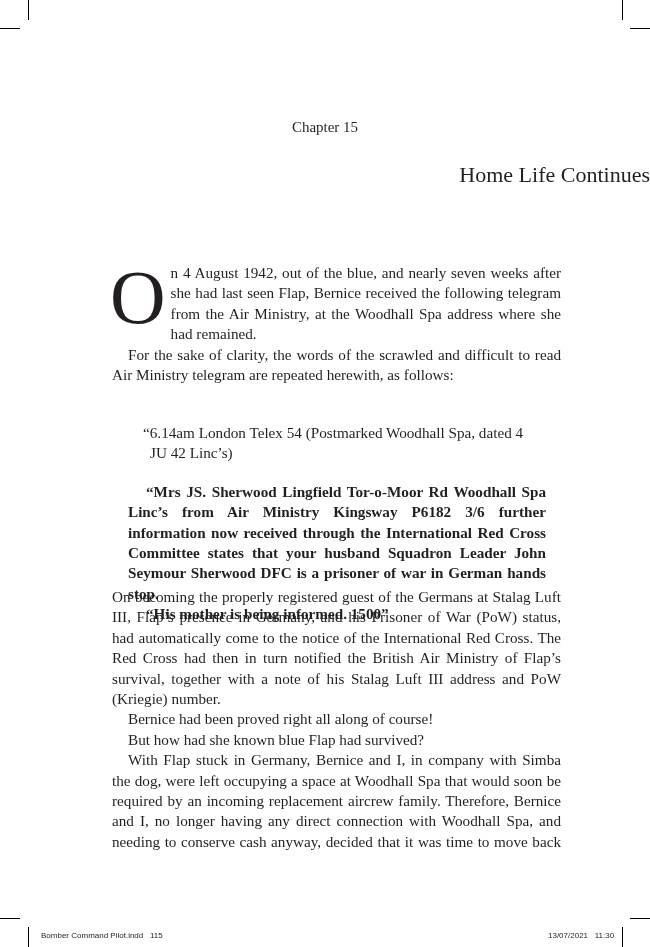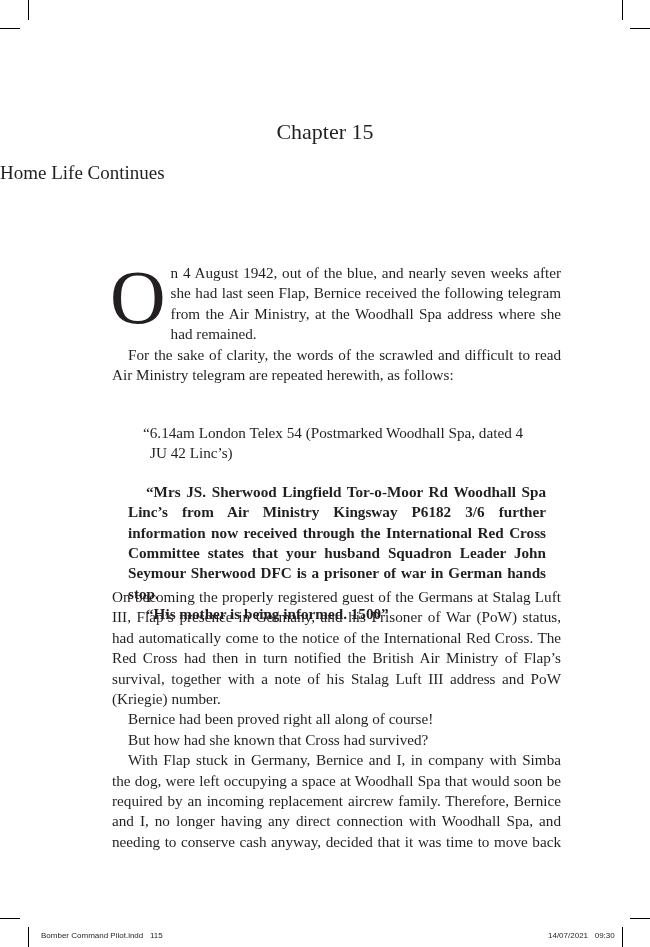--- a/index.html
+++ b/index.html
@@ -1,20 +1,20 @@
 <!DOCTYPE html>
 <html><head>
 <meta charset="utf-8">
 <style>
   html, body { margin: 0; padding: 0; background: #ffffff; }
   body { width: 650px; height: 947px; position: relative; overflow: hidden; color: #231f20; }
   .serif { font-family: "Liberation Serif", "DejaVu Serif", serif; }
   .crop { position: absolute; background: #000; }
-  .chapter-num { position: absolute; left: 0; right: 0; top: 119px; text-align: center; font-size: 22px; }
-  .chapter-title { position: absolute; left: 0; right: 0; top: 162px; text-align: left; font-size: 19px; }
+  .chapter-num { position: absolute; left: 0; right: 0; top: 119px; text-align: center; font-size: 15px; }
+  .chapter-title { position: absolute; left: 0; right: 0; top: 162px; text-align: right; font-size: 22px; }
   .body-block { position: absolute; left: 112px; width: 449px; font-size: 15.2px; line-height: 20.4px; }
   .p { margin: 0; text-align: justify; }
   .ind { text-indent: 16px; }
   .dropcap { float: left; font-size: 77px; line-height: 60px; margin: 4px 5px 0 -2px; height: 60px; }
   .quote { position: absolute; left: 128px; width: 418px; font-size: 15.2px; line-height: 20.4px; }
   .q-first { margin: 18px; text-indent: -7px; padding-left: 4px; }
   .q-p { margin: 0; text-align: justify; }
   .q-ind { text-indent: 18px; font-weight: bold; }
   .slug { position: absolute; font-family: "Liberation Sans", "DejaVu Sans", sans-serif; font-size: 8px; color: #231f20; top: 931px; }
 </style>
@@ -40,18 +40,18 @@
 
 <div class="quote" style="top:405px;">
   <p class="q-first">“6.14am London Telex 54 (Postmarked Woodhall Spa, dated 4 JU 42 Linc’s)</p>
   <p class="q-p q-ind">“Mrs JS. Sherwood Lingfield Tor-o-Moor Rd Woodhall Spa Linc’s from Air Ministry Kingsway P6182 3/6 further information now received through the International Red Cross Committee states that your husband Squadron Leader John Seymour Sherwood DFC is a prisoner of war in German hands stop.</p>
   <p class="q-p q-ind">“His mother is being informed. 1500”</p>
 </div>
 
 <div class="body-block" style="top:587px;">
   <p class="p">On becoming the properly registered guest of the Germans at Stalag Luft III, Flap’s presence in Germany, and his Prisoner of War (PoW) status, had automatically come to the notice of the International Red Cross. The Red Cross had then in turn notified the British Air Ministry of Flap’s survival, together with a note of his Stalag Luft III address and PoW (Kriegie) number.</p>
   <p class="p ind">Bernice had been proved right all along of course!</p>
-  <p class="p ind">But how had she known that Cross had survived?</p>
+  <p class="p ind">But how had she known blue Flap had survived?</p>
   <p class="p ind" style="text-align-last: justify;">With Flap stuck in Germany, Bernice and I, in company with Simba the dog, were left occupying a space at Woodhall Spa that would soon be required by an incoming replacement aircrew family. Therefore, Bernice and I, no longer having any direct connection with Woodhall Spa, and needing to conserve cash anyway, decided that it was time to move back</p>
 </div>
 
 <div class="slug" style="left:41px; white-space:pre;">Bomber Command Pilot.indd   115</div>
-<div class="slug" style="left:548px; white-space:pre;">14/07/2021   09:30</div>
+<div class="slug" style="left:548px; white-space:pre;">13/07/2021   11:30</div>
 
 </body></html>

